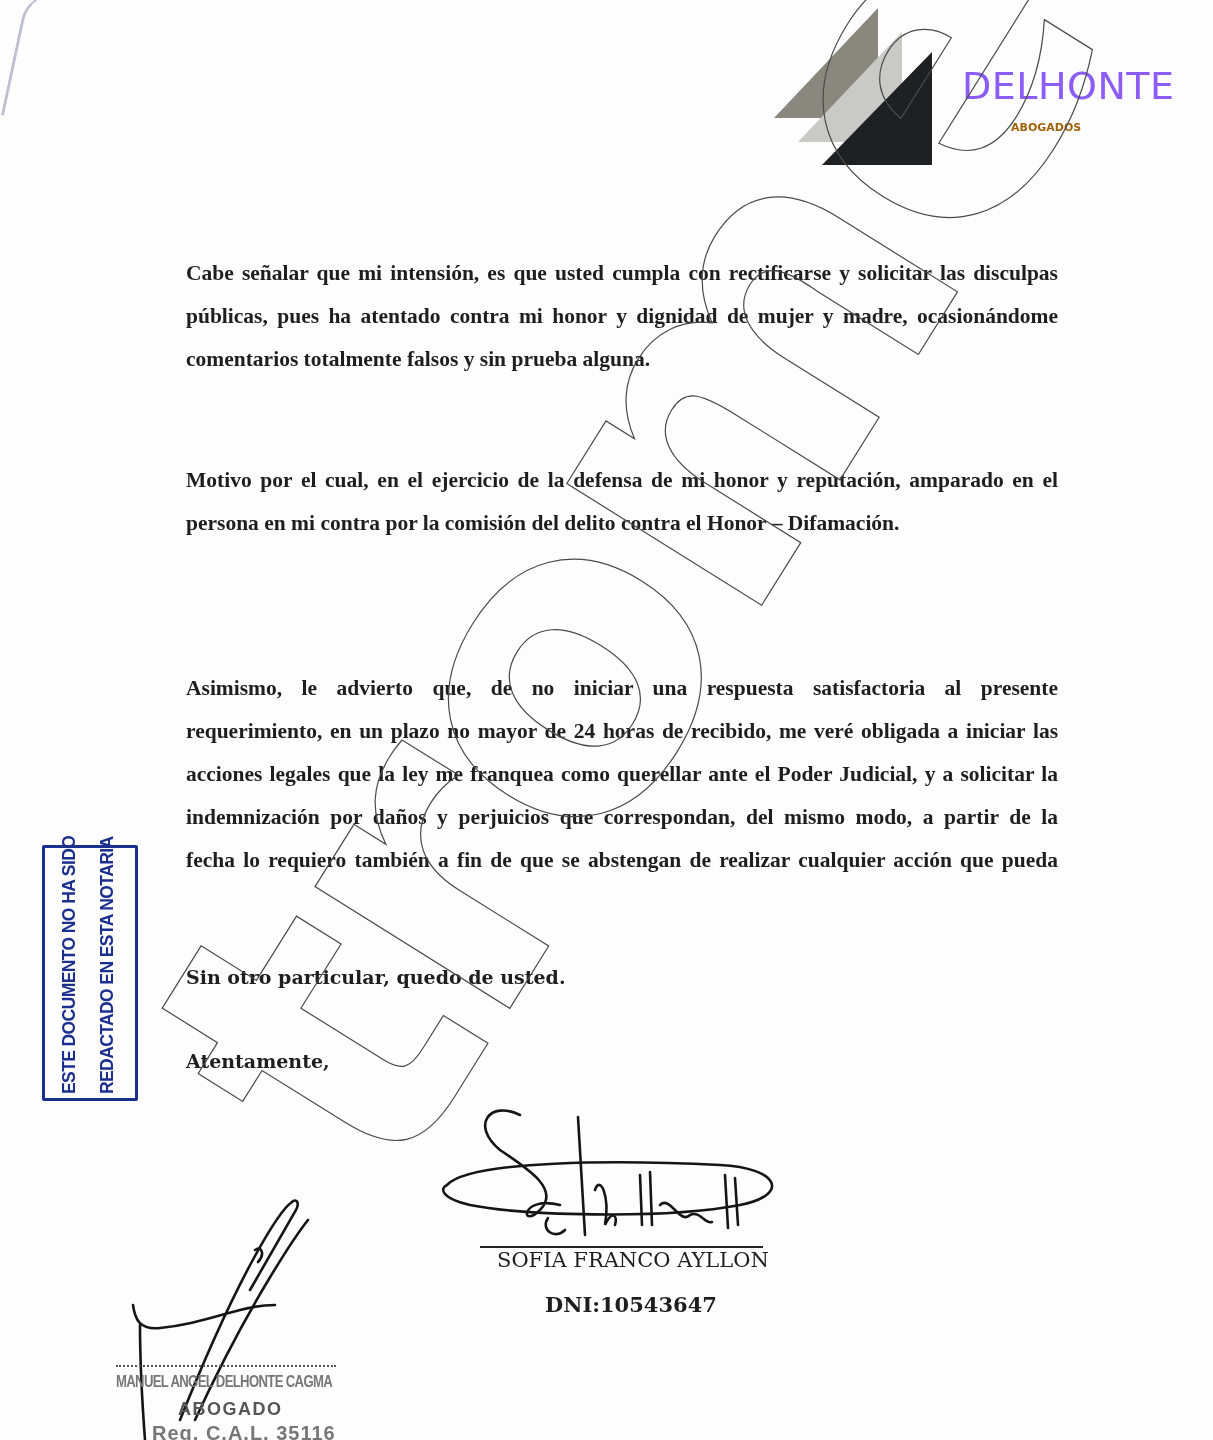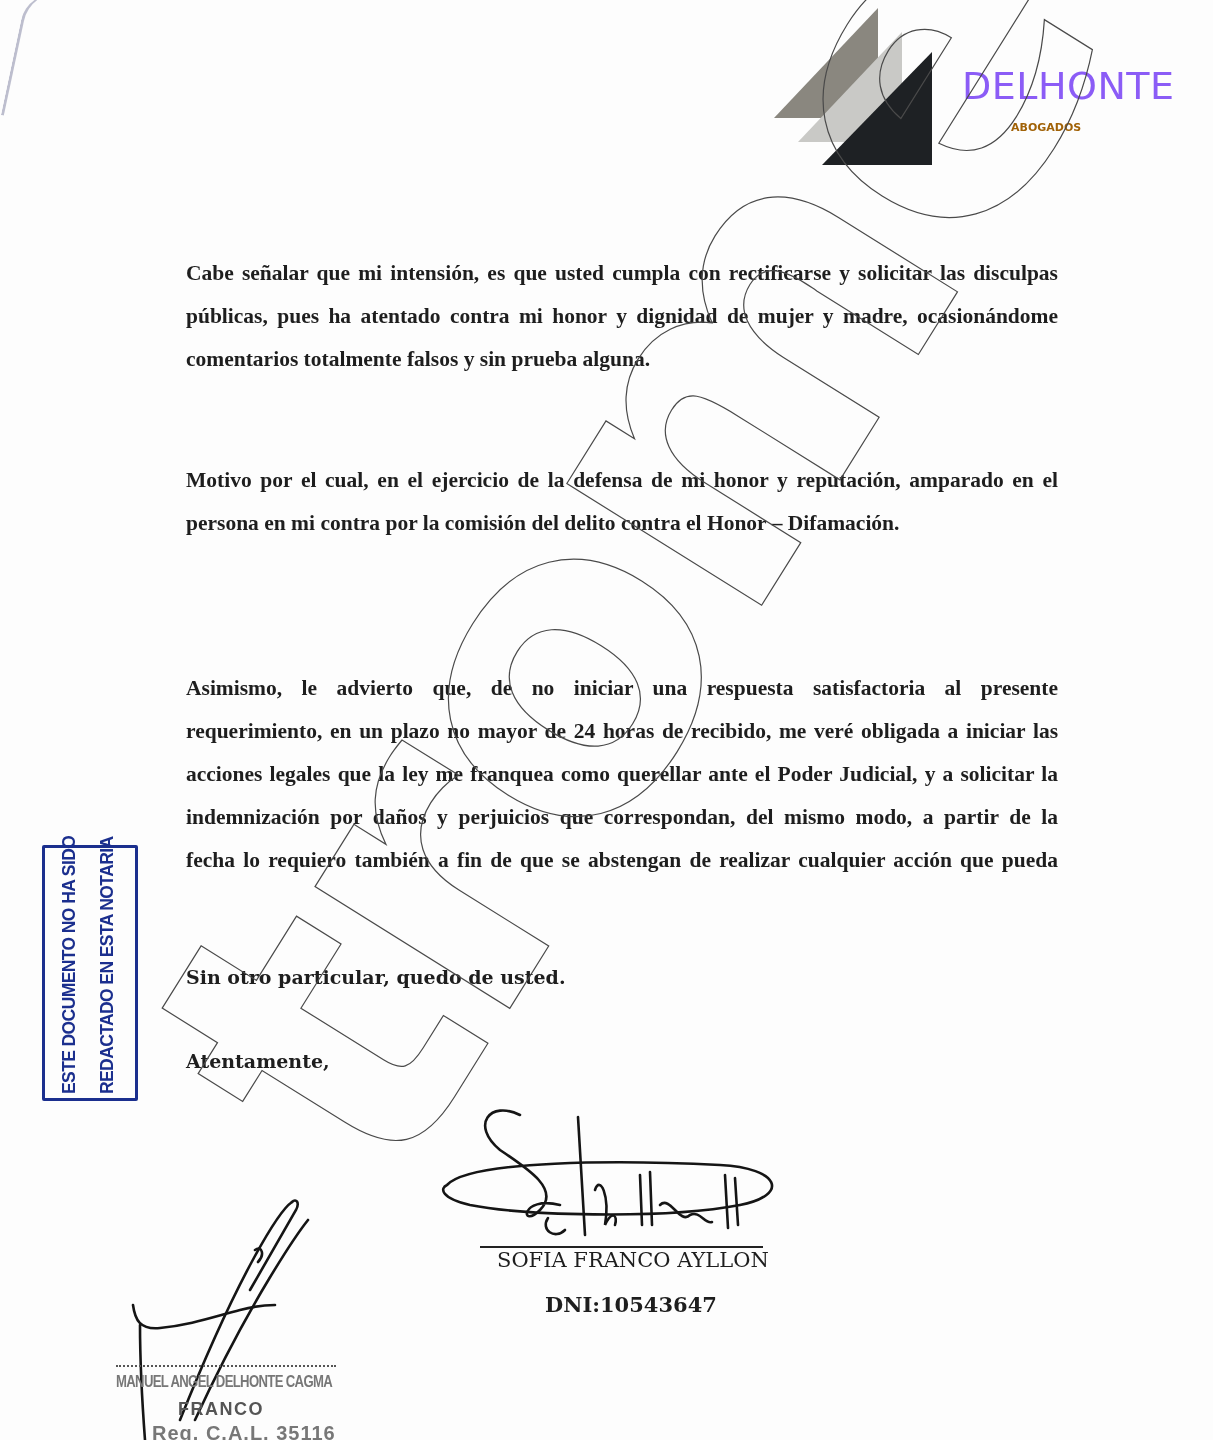--- a/index.html
+++ b/index.html
@@ -147,20 +147,20 @@
       <path d="M255,1250 C262,1245 265,1255 258,1262"></path>
     </g>
   </svg>
 
   <div class="sig-line"></div>
   <div class="sig-name">SOFIA FRANCO AYLLON</div>
   <div class="sig-dni">DNI:10543647</div>
 
   <div class="lawyer-dots"></div>
   <div class="lawyer-name">MANUEL ANGEL DELHONTE CAGMA</div>
-  <div class="lawyer-title">FRANCO</div>
+  <div class="lawyer-title">ABOGADO</div>
   <div class="lawyer-reg">Reg. C.A.L. 35116</div>
 
   <svg class="watermark" width="1213" height="1440" viewBox="0 0 1213 1440">
     <text x="0" y="0" transform="translate(390,1200) rotate(-58)" font-family="DejaVu Sans, sans-serif" font-weight="bold" font-size="420" fill="none" stroke="#4a4a4a" stroke-width="1.2" letter-spacing="-10">trome</text>
   </svg>
 
 </div>
 
 </body></html>

